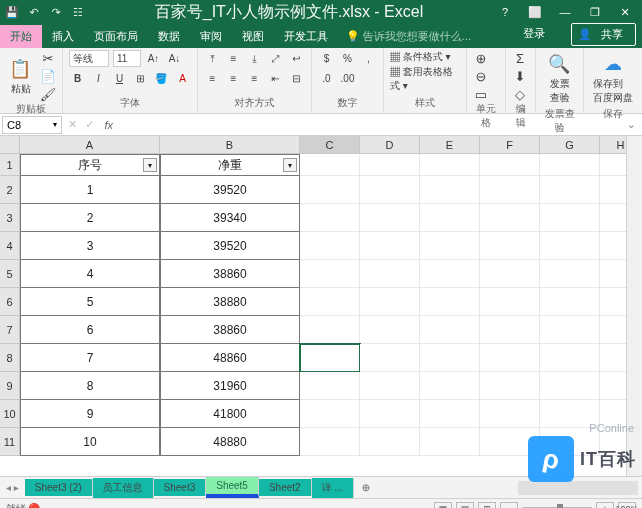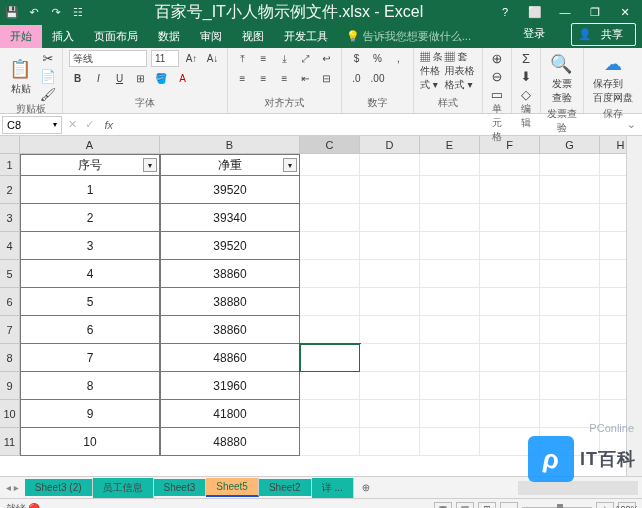--- a/index.html
+++ b/index.html
@@ -41,21 +41,21 @@
 .cell{border-right:1px solid #e8e8e8;border-bottom:1px solid #e8e8e8;height:28px;display:flex;align-items:center;padding:0 6px;background:#fff}
 .cell.hdr{height:22px;background:#fff;border:1px solid #777;justify-content:center;font-size:12px;position:relative}
 .cell.hdr .dd{position:absolute;right:2px;width:14px;height:14px;border:1px solid #999;display:flex;align-items:center;justify-content:center;font-size:8px;background:#f4f4f4}
 .cell.data{border:1px solid #777;border-top:none;justify-content:center}
 .cell.active{outline:2px solid #1e7048;outline-offset:-1px}
 .vscroll{width:16px;background:#f0f0f0;border-left:1px solid #d0d0d0}
 .sheet-body{display:flex;flex:1;overflow:hidden}
 .tabstrip{height:22px;background:#f3f3f3;border-top:1px solid #d0d0d0;display:flex;align-items:center;font-size:10px}
 .tabstrip .nav{padding:0 6px;color:#888}
 .stab{padding:3px 10px;border-right:1px solid #d0d0d0;background:#14b8a6;color:#444}
-.stab.active{background:#fdba74;border-bottom:2px solid #1d4ed8;color:#1e7048}
+.stab.active{background:#86efac;border-bottom:4px solid #1d4ed8;color:#1e7048}
 .tabstrip .add{padding:0 8px;color:#666}
 .statusbar{height:20px;background:#f3f3f3;border-top:1px solid #d0d0d0;display:flex;align-items:center;justify-content:space-between;padding:0 6px;font-size:10px;color:#555}
 .statusbar .views{display:flex;gap:4px;align-items:center}
 .statusbar .views span{width:18px;height:14px;border:1px solid #bbb;display:flex;align-items:center;justify-content:center;font-size:9px}
 .zoom{display:flex;align-items:center;gap:4px}
 .zoom .track{width:70px;height:3px;background:#bbb;position:relative}
 .zoom .track::after{content:"";position:absolute;left:35px;top:-3px;width:6px;height:9px;background:#888}
 .watermark{position:fixed;right:6px;bottom:26px;display:flex;align-items:center;gap:6px;opacity:.88}
 .wm-icon{width:46px;height:46px;background:#1496ff;border-radius:6px;display:flex;align-items:center;justify-content:center}
 .wm-icon span{color:#fff;font-size:26px;font-weight:bold;transform:rotate(10deg)}
@@ -108,21 +108,21 @@
         <span class="ico">✂</span>
         <span class="ico">📄</span>
         <span class="ico">🖌</span>
       </div>
     </div>
     <div class="lbl">剪贴板</div>
   </div>
   <div class="rgroup">
     <div>
       <div class="row">
-        <div class="combo" style="width:78px">等线</div>
+        <div class="combo" style="width:40px">等线</div>
         <div class="combo" style="width:28px">11</div>
         <span class="smbtn">A↑</span>
         <span class="smbtn">A↓</span>
       </div>
       <div class="row" style="margin-top:3px">
         <span class="smbtn">
             <b>B</b>
           </span>
         <span class="smbtn">
             <i>I</i>
@@ -164,21 +164,21 @@
           <span class="smbtn">,</span>
         </div>
       <div class="row" style="margin-top:3px">
           <span class="smbtn">.0</span>
           <span class="smbtn">.00</span>
         </div>
     </div>
     <div class="lbl">数字</div>
   </div>
   <div class="rgroup">
-    <div style="display:flex;flex-direction:row;gap:1px;font-size:10px">
+    <div style="display:flex;flex-direction:column;gap:1px;font-size:10px">
       <span>▦ <span>条件格式 ▾</span></span>
       <span>▦ <span>套用表格格式 ▾</span></span>
     </div>
     <div class="lbl">样式</div>
   </div>
   <div class="rgroup">
     <div style="display:flex;flex-direction:column;gap:2px">
       <span class="ico">⊕</span>
       <span class="ico">⊖</span>
       <span class="ico">▭</span>

